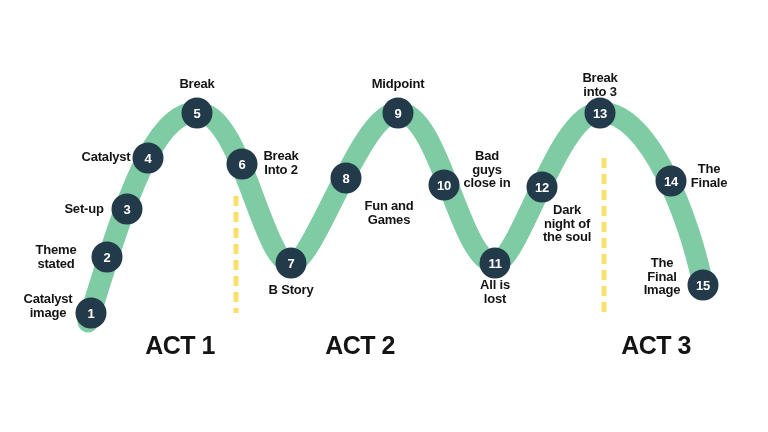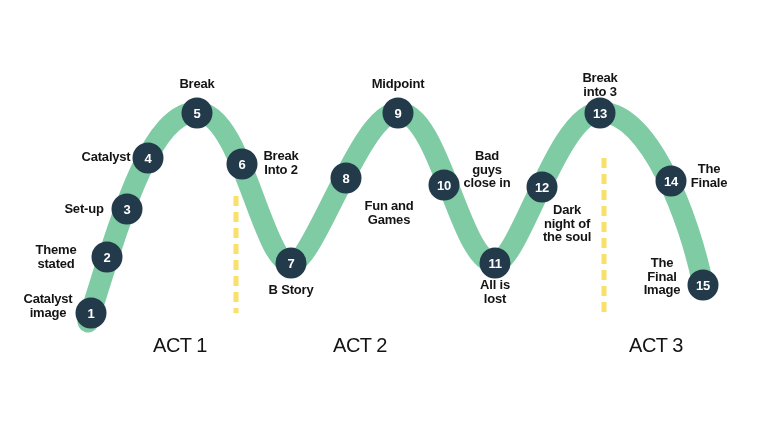--- a/index.html
+++ b/index.html
@@ -20,21 +20,21 @@
   }
   .beat-label{
     position:absolute;transform:translate(-50%,-50%);
     color:var(--label-text,#141414);
     font-size:13px;font-weight:700;line-height:1.04;letter-spacing:-0.2px;
     text-align:center;white-space:pre-line;
   }
   .act-label{
     position:absolute;transform:translate(-50%,-50%);
     color:var(--act-text,#141414);
-    font-size:20px;font-weight:400;letter-spacing:-0.5px;white-space:nowrap;
+    font-size:25px;font-weight:700;letter-spacing:-0.5px;white-space:nowrap;
   }
 </style>
 </head>
 <body>
 
 <div class="stage" data-name="story-structure-diagram" style="--background: #ffffff; --wave: #7ecba4; --node: #233a4b; --node-number: #ffffff; --label-text: #141414; --act-text: #141414; --divider: #f8e06a;">
   <svg viewBox="0 0 768 432" data-name="diagram-canvas">
     <path data-name="wave-path" d="M 88 322 C 120 220 150 112 197 112 C 242 112 262 263 291 263 C 315 263 360 112 398 112 C 440 112 460 263 495 263 C 519 263 558 112 600 112 C 650 112 690 220 703 285" stroke-width="21"></path>
     <line class="act-divider" data-name="act-divider-1" x1="236" x2="236" y1="196" y2="313"></line>
     <line class="act-divider" data-name="act-divider-2" x1="604" x2="604" y1="158" y2="313"></line>

